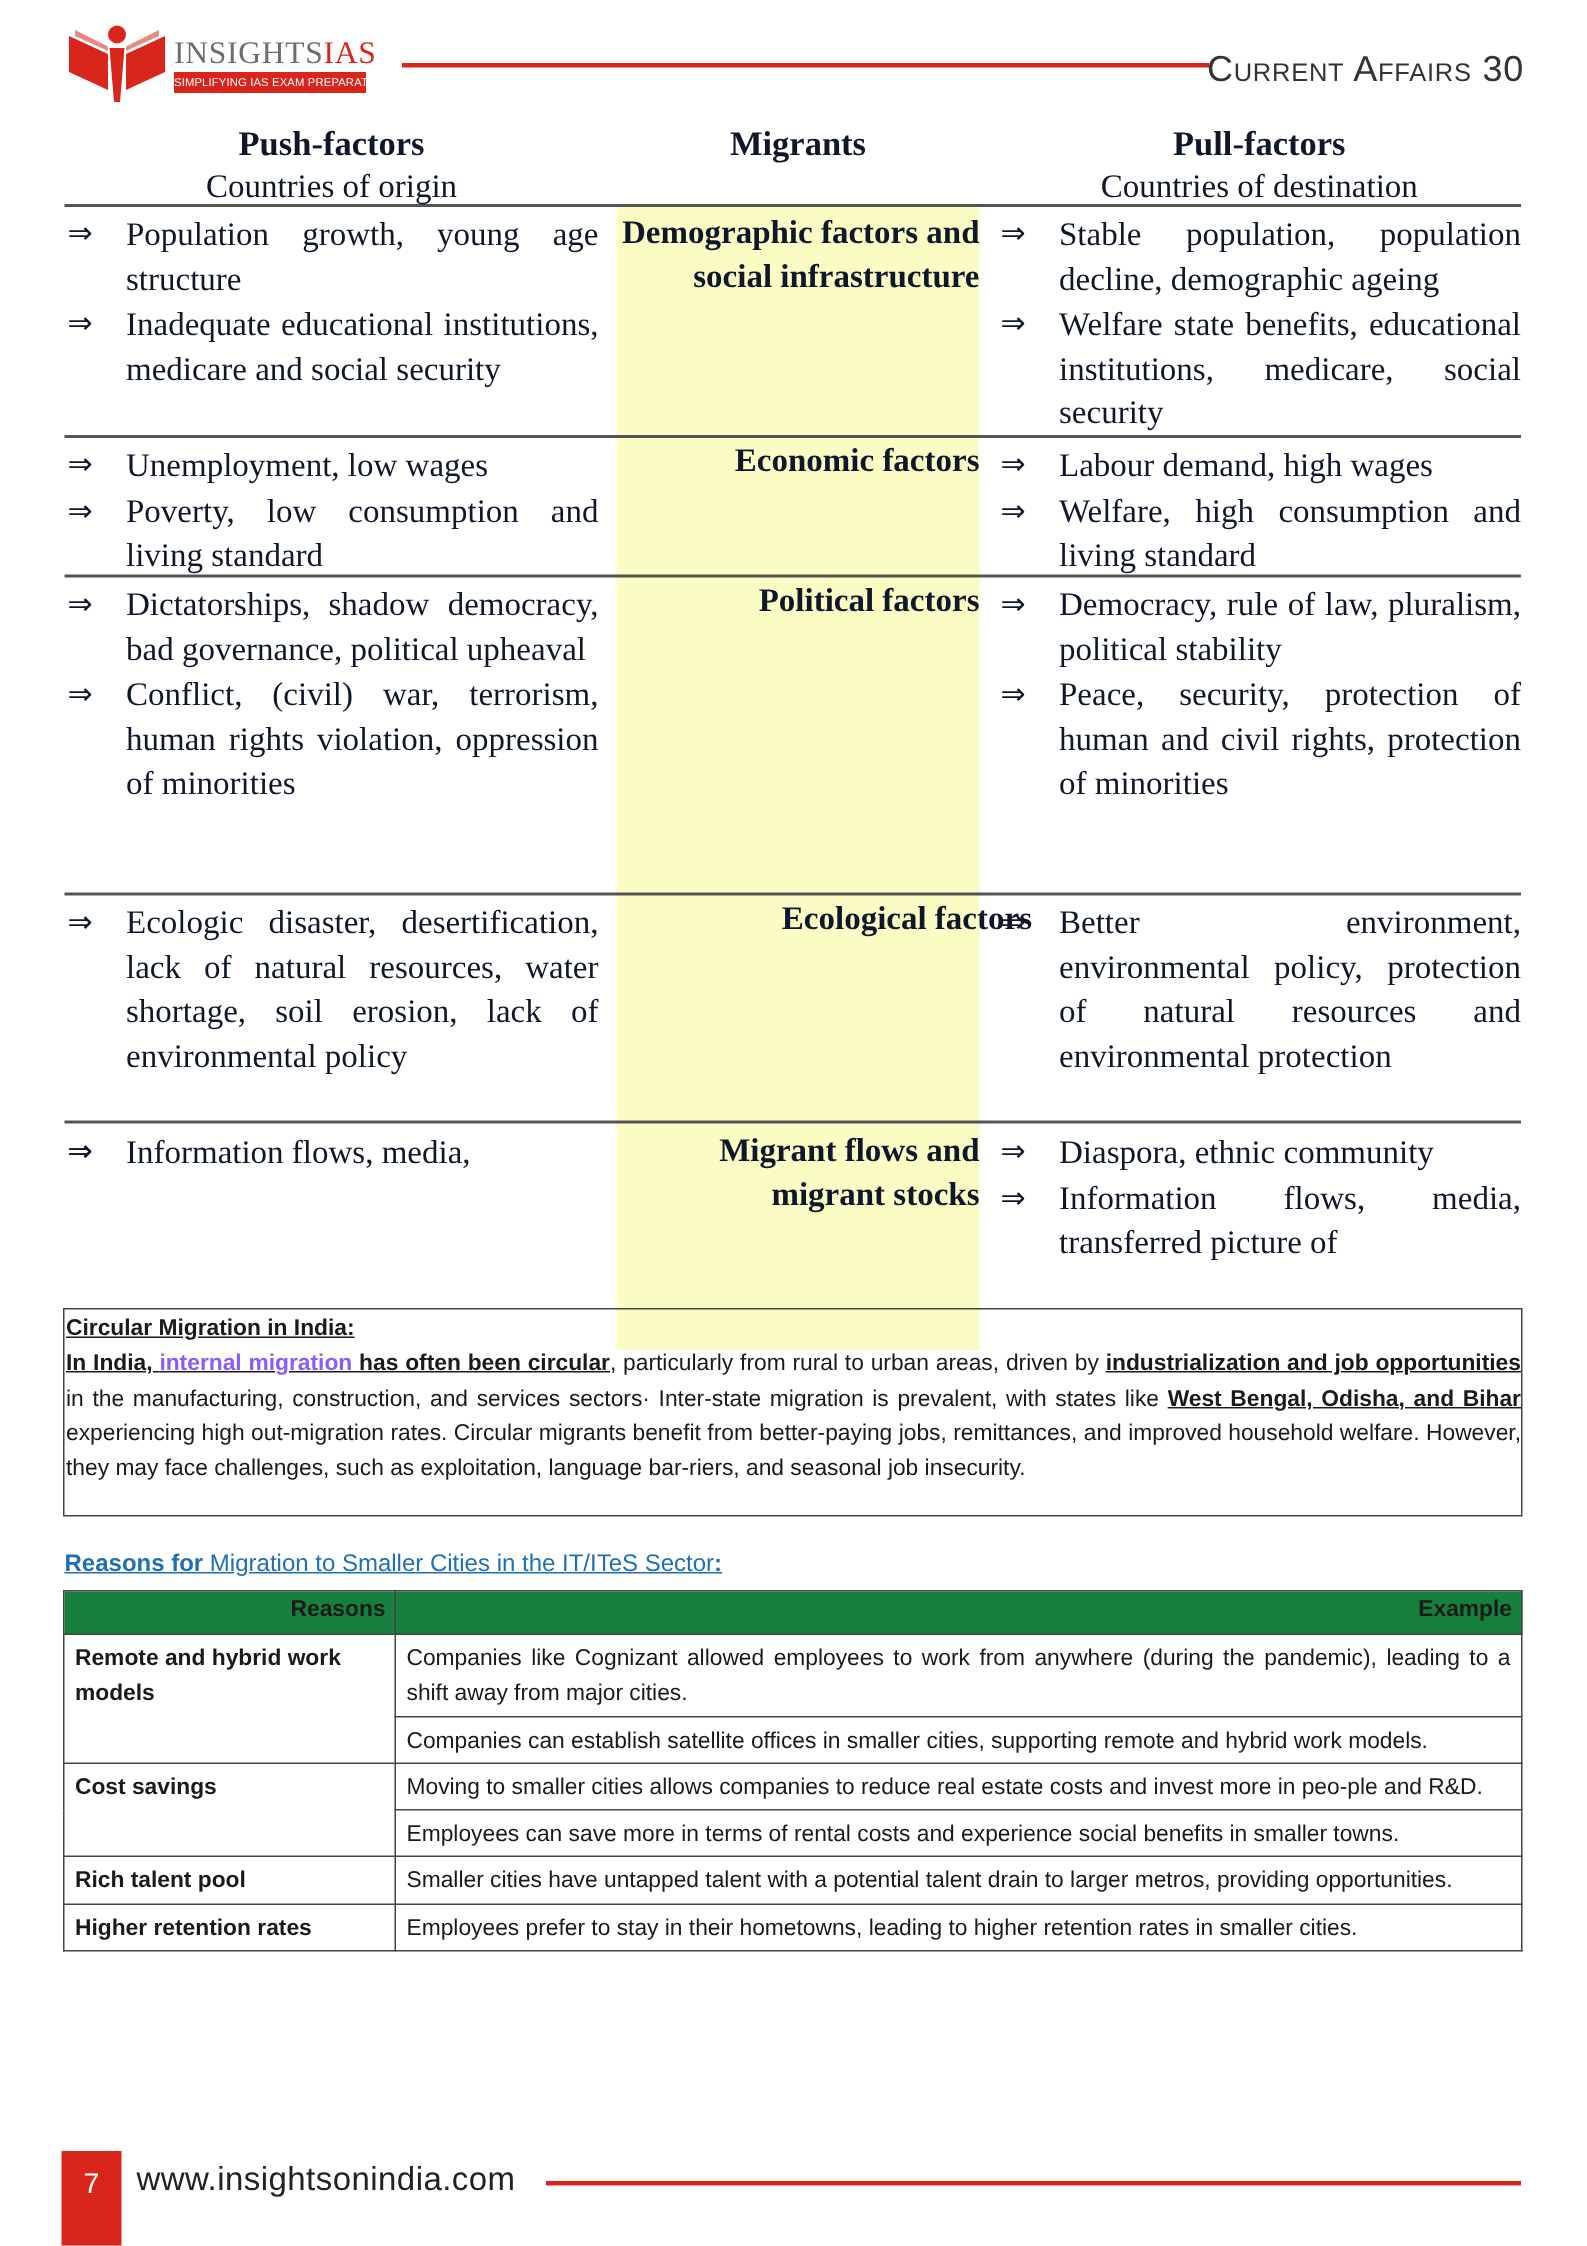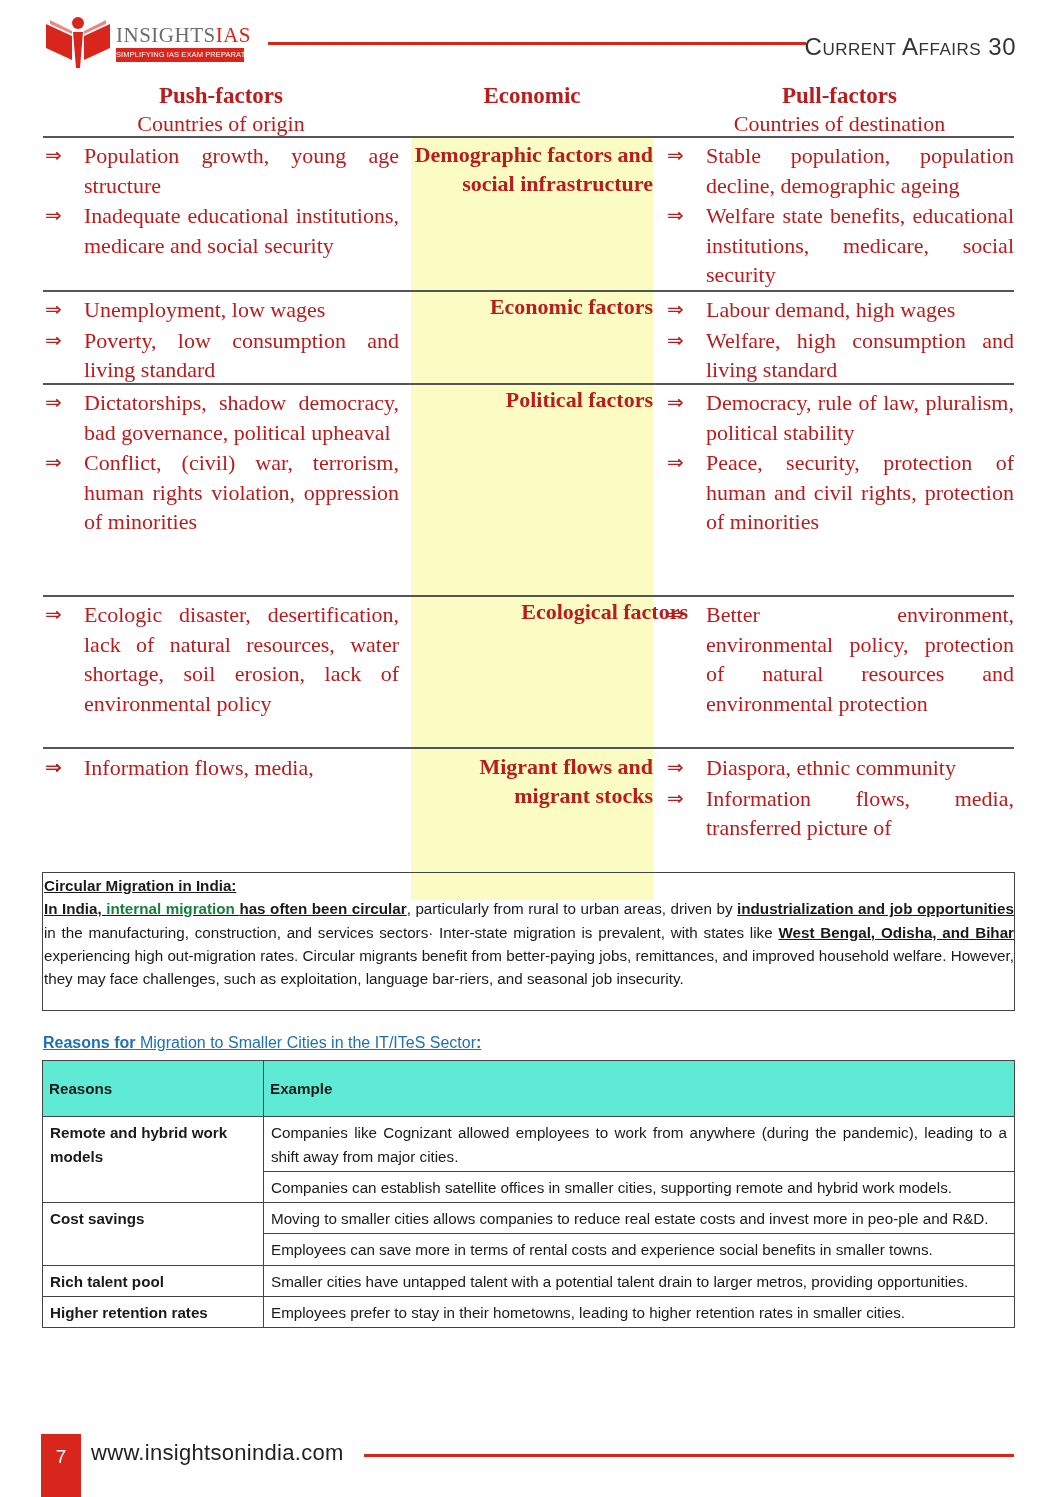--- a/index.html
+++ b/index.html
@@ -10,48 +10,48 @@
     .header { position: absolute; left: 0; top: 0; width: 1058px; height: 80px; }
     .logo { position: absolute; left: 42px; top: 14px; width: 230px; height: 56px; }
     .logo-mark { position: absolute; left: 0; top: 0; width: 72px; height: 56px; }
     .logo-word { position: absolute; left: 74px; top: 10px; font-family: "Liberation Serif", serif; font-size: 21px; letter-spacing: 0.5px; color: #6d6d6d; line-height: 22px; }
     .logo-word .ias { color: #d9261c; text-align: center; }
     .logo-tag { position: absolute; left: 74px; top: 34px; width: 128px; height: 14px; background: #d9261c; color: #fff; font-size: 7.5px; line-height: 14px; text-align: center; letter-spacing: 0.1px; white-space: nowrap; }
     .header-rule { position: absolute; left: 268px; top: 42px; width: 538px; height: 3px; background: #d9261c; }
     .header-title { position: absolute; right: 42px; top: 33px; font-family: "Liberation Sans", sans-serif; font-size: 24px; color: #333; font-variant: small-caps; letter-spacing: 0.5px; }
 
     
-    .pp { position: absolute; left: 43px; top: 80px; width: 971px; font-family: "Liberation Serif", serif; color: #b91c1c; }
+    .pp { position: absolute; left: 43px; top: 80px; width: 971px; font-family: "Liberation Serif", serif; color: #0f172a; }
     .pp-yellow { position: absolute; left: 368px; top: 58px; width: 242px; height: 762px; background: #fbfbc4; }
     .pp-head { position: relative; height: 58px; border-bottom: 2px solid #555; }
     .pp-head .col { position: absolute; top: 2px; text-align: center; }
     .pp-head .t { font-weight: bold; font-size: 23px; line-height: 28px; }
     .pp-head .s { font-size: 22px; line-height: 28px; }
     .pp-row { position: relative; border-bottom: 2px solid #555; }
     .pp-row.last { border-bottom: none; }
     .pp-left { position: absolute; left: 0; width: 356px; }
     .pp-mid { position: absolute; left: 368px; width: 242px; text-align: right; font-weight: bold; font-size: 22px; line-height: 29px; }
     .pp-right { position: absolute; left: 622px; width: 349px; }
     .bul { position: relative; padding-left: 41px; font-size: 22px; line-height: 29.5px; text-align: justify; text-align-last: left; margin-top: 1px; }
     .bul .arr { position: absolute; left: 2px; top: 0; font-family: "DejaVu Sans", sans-serif; font-size: 20px; }
 
     
     .circ { position: absolute; left: 42px; top: 872px; width: 973px; height: 139px; border: 1.5px solid #444; padding: 1px 0 0 1px; font-size: 15.2px; line-height: 23.3px; color: #1a1a1a; text-align: justify; }
     .circ .title { font-weight: bold; text-decoration: underline; }
     .circ .b { font-weight: bold; text-decoration: underline; }
-    .circ .link { color: #15803d; text-decoration-color: #1a1a1a; }
+    .circ .link { color: #8b5cf6; text-decoration-color: #1a1a1a; }
 
     
     .reasons-heading { position: absolute; left: 43px; top: 1034px; font-size: 16px; color: #1f6fb5; text-decoration: underline; }
     .reasons-heading b { font-weight: bold; }
 
     
     .rt { position: absolute; left: 42px; top: 1060px; width: 973px; border-collapse: collapse; font-size: 15.2px; line-height: 23.3px; color: #1a1a1a; }
     .rt th, .rt td { border: 1.5px solid #444; vertical-align: top; }
-    .rt th { background: #5eead4; font-weight: bold; text-align: left; height: 29px; padding: 16px 6px; }
+    .rt th { background: #15803d; font-weight: bold; text-align: right; height: 29px; padding: 0 6px; }
     .rt td { padding: 4px 7px 3px 7px; text-align: justify; }
     .rt td.reason { font-weight: bold; width: 221px; text-align: left; }
 
     
     .footer { position: absolute; left: 0; top: 1430px; width: 1058px; height: 67px; }
     .page-box { position: absolute; left: 41px; top: 4px; width: 40px; height: 63px; background: #d9261c; color: #fff; font-size: 19px; text-align: center; line-height: 46px; }
     .footer-url { position: absolute; left: 91px; top: 10px; font-size: 22px; color: #222; letter-spacing: 0.3px; }
     .footer-rule { position: absolute; left: 364px; top: 24px; width: 650px; height: 3px; background: #d9261c; }
   </style>
 </head>
@@ -75,21 +75,21 @@
 </div>
 
 <div class="pp">
   <div class="pp-yellow"></div>
   <div class="pp-head">
     <div class="col" style="left:0;width:356px;">
       <div class="t">Push-factors</div>
       <div class="s">Countries of origin</div>
     </div>
     <div class="col" style="left:368px;width:242px;">
-      <div class="t">Economic</div>
+      <div class="t">Migrants</div>
     </div>
     <div class="col" style="left:622px;width:349px;">
       <div class="t">Pull-factors</div>
       <div class="s">Countries of destination</div>
     </div>
   </div>
 
   <div class="pp-row" style="height:154px;">
     <div class="pp-left" style="top:2px;">
       <div class="bul"><span class="arr">⇒</span><span>Population growth, young age structure</span></div>

